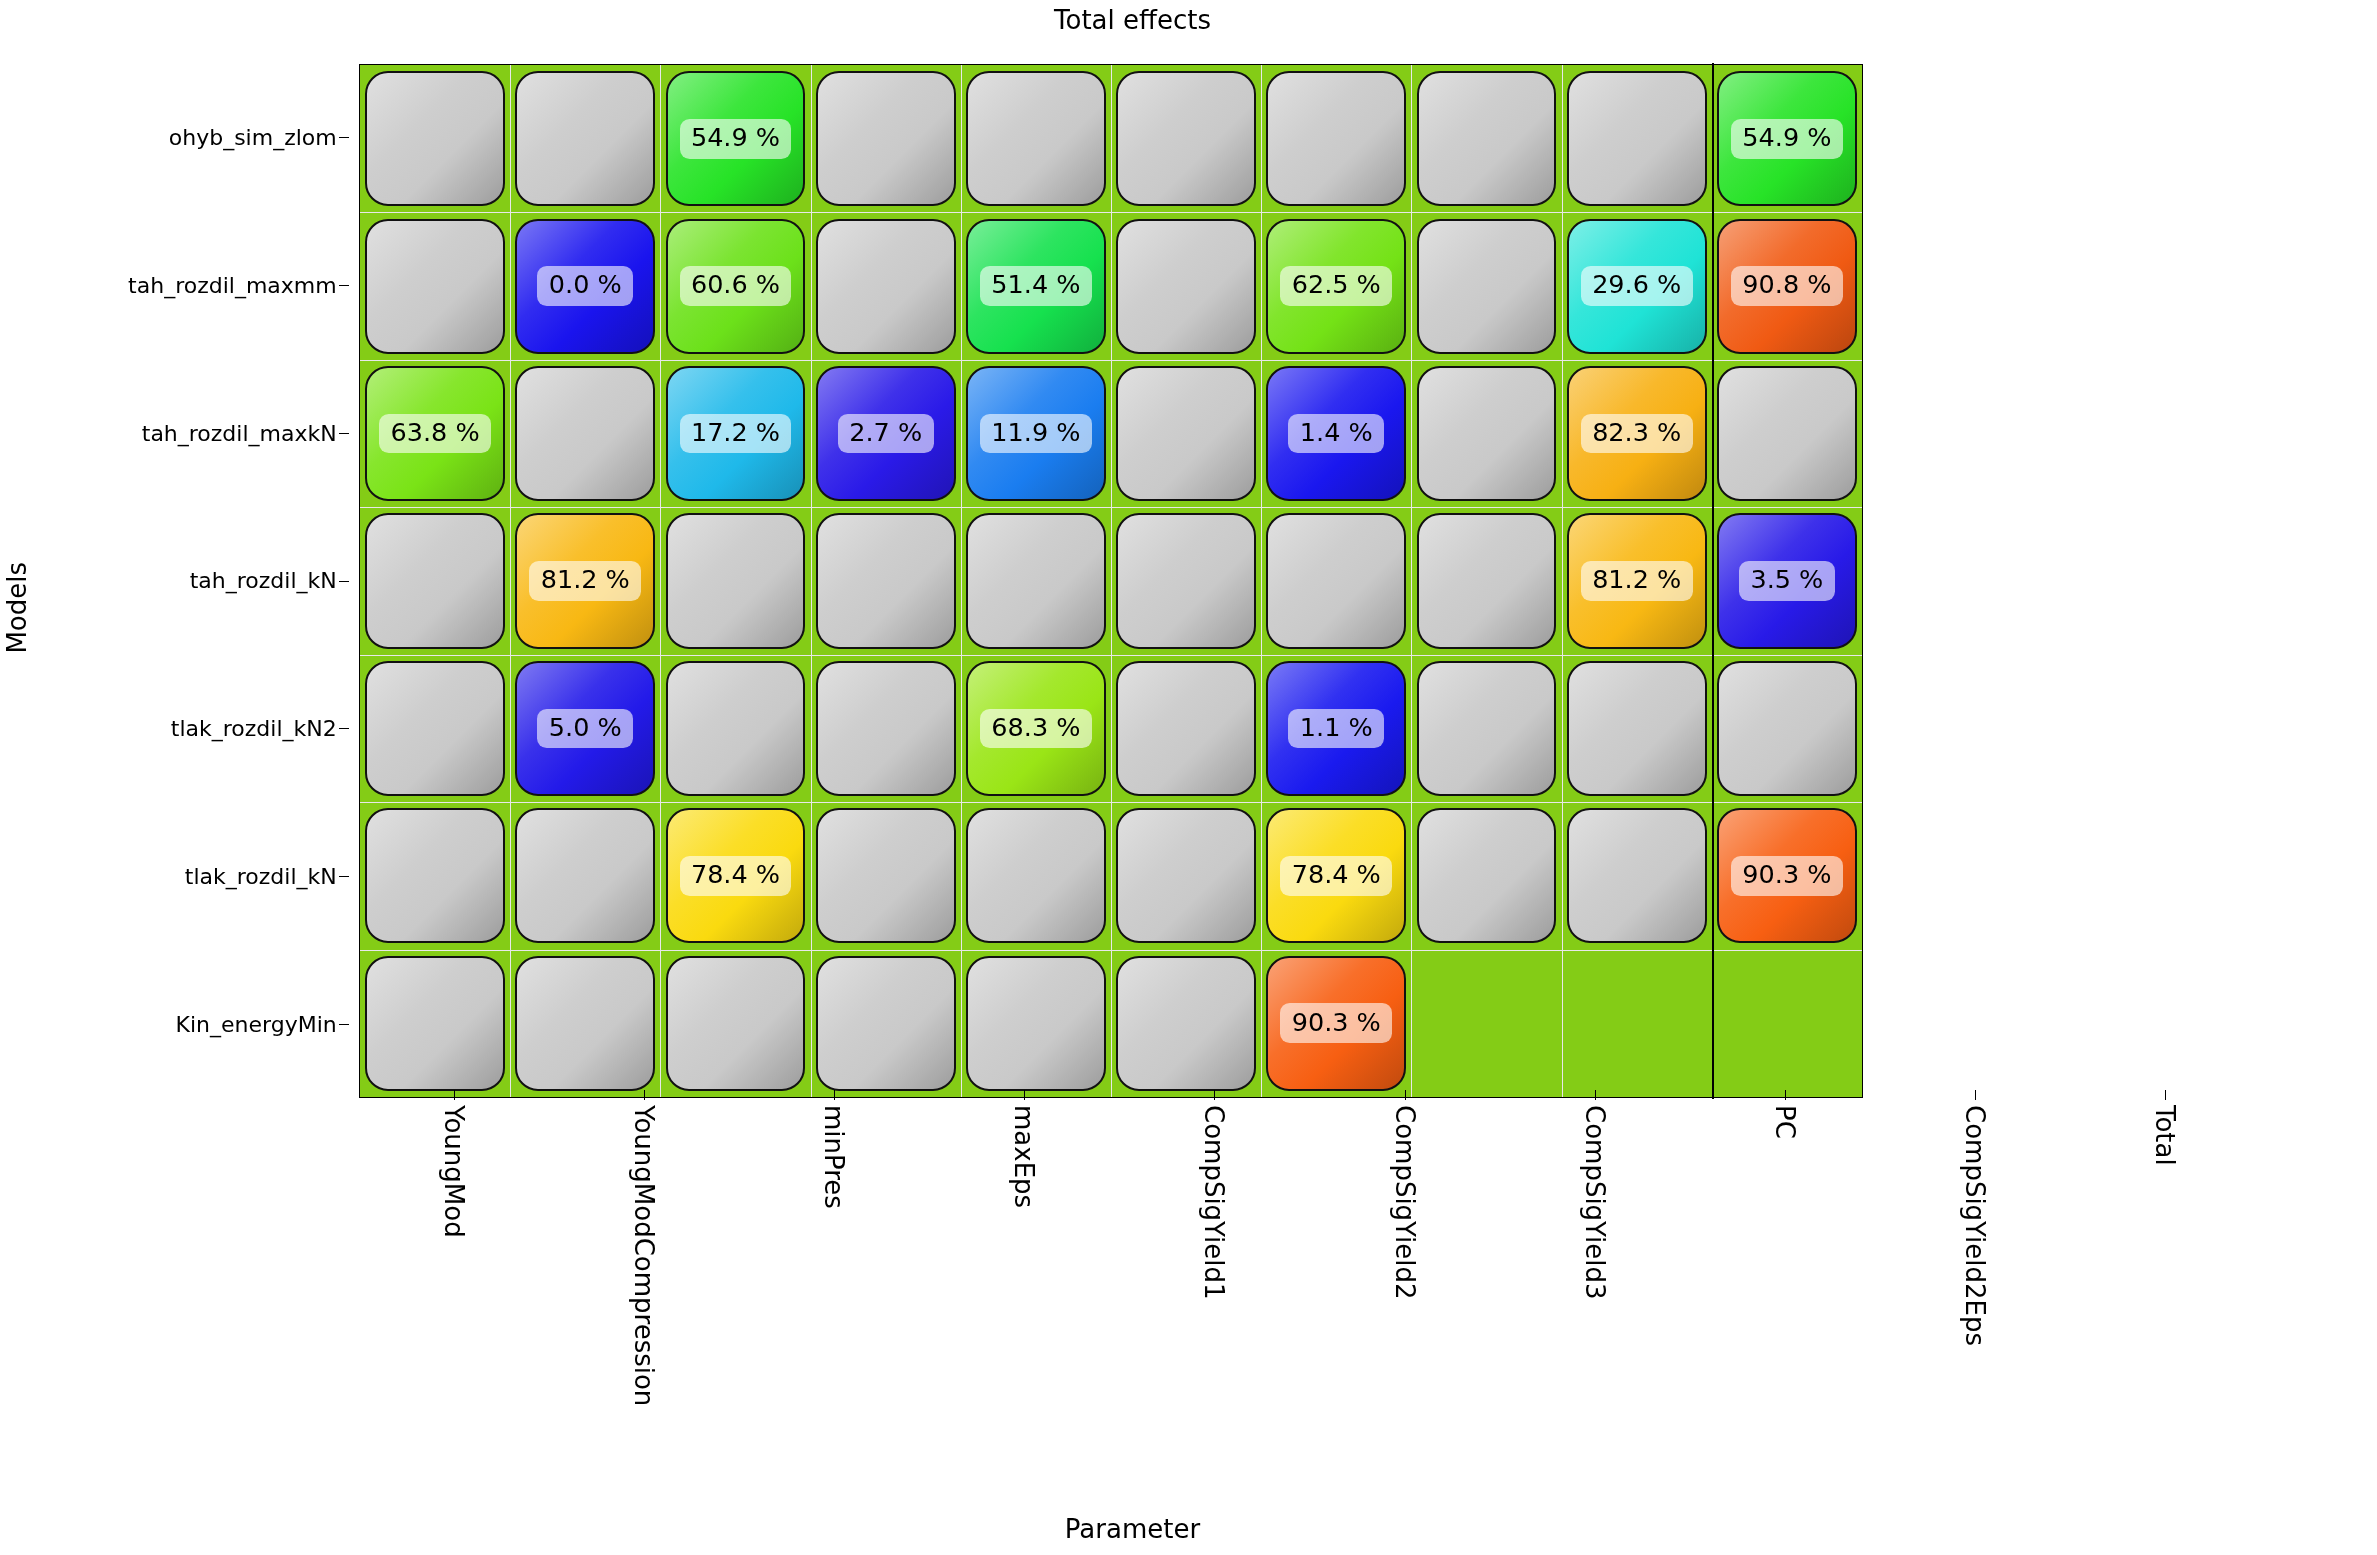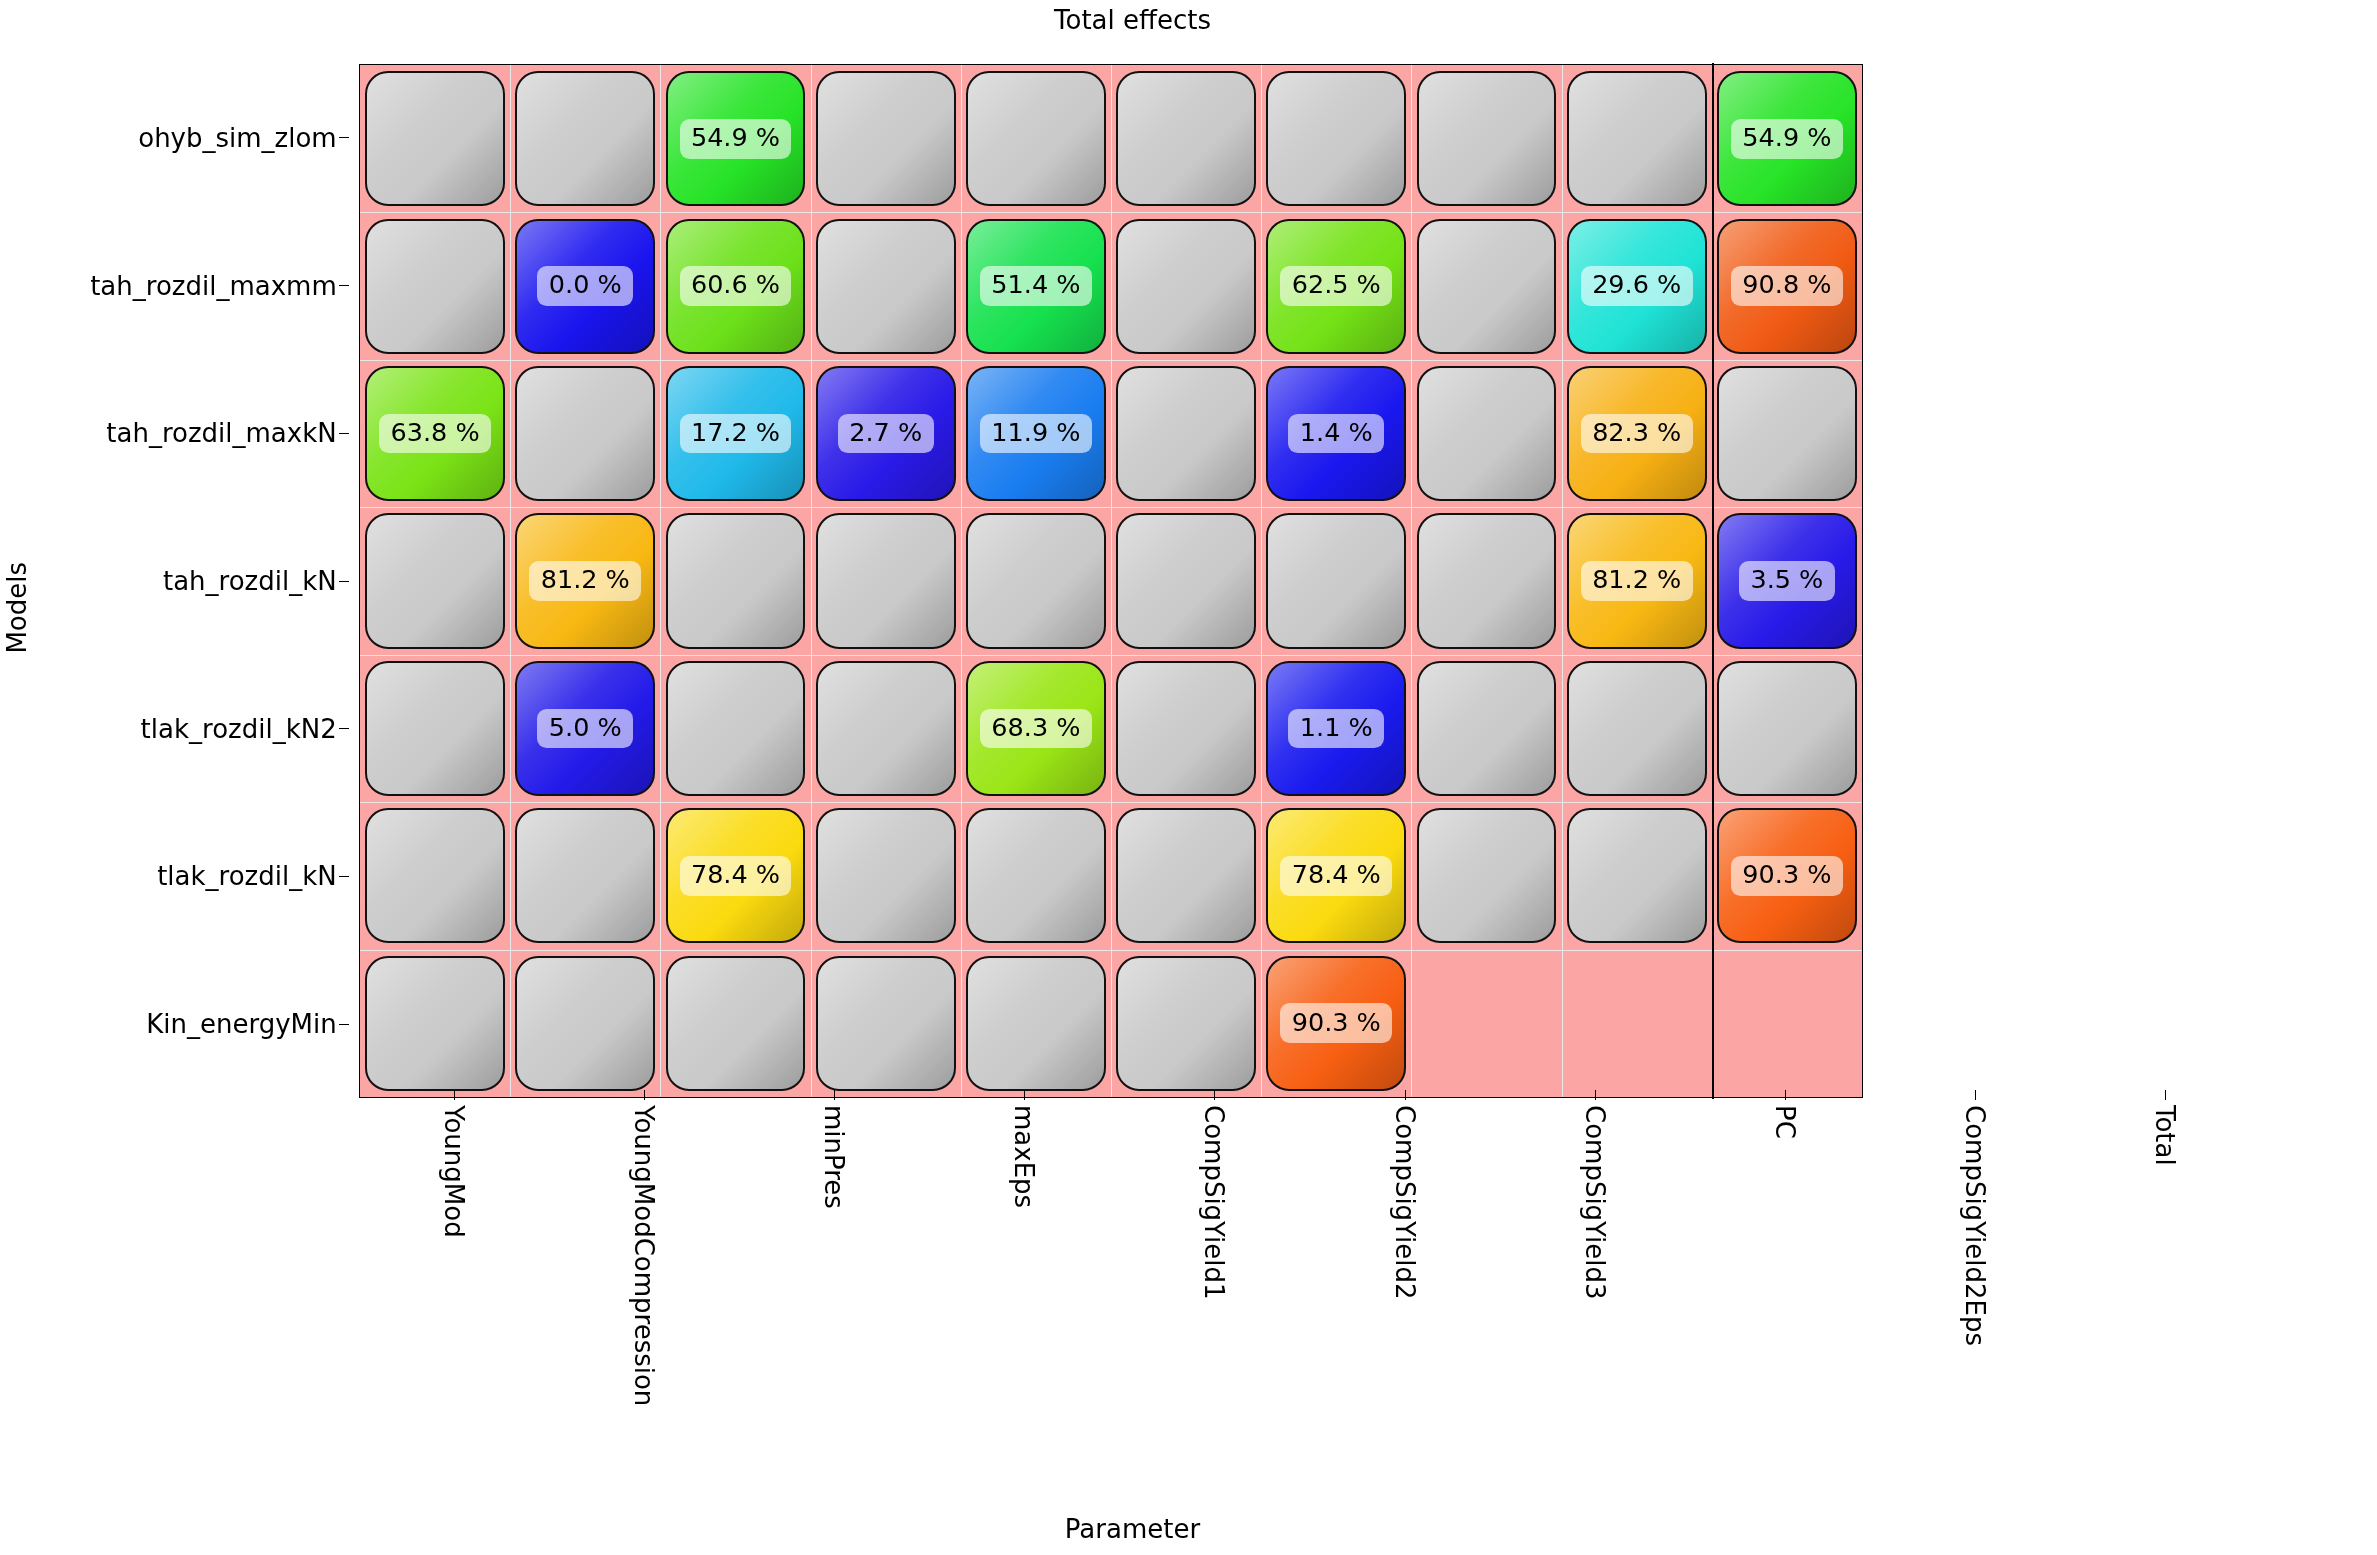--- a/index.html
+++ b/index.html
@@ -58,21 +58,21 @@
 
   
   #plot-frame {
     position: absolute;
     left: 359px;
     top: 64px;
     width: 1504px;
     height: 1034px;
     border: 1.8px solid #000;
     box-sizing: border-box;
-    background: #fca5a5;
+    background: #84cc16;
   }
   #grid-lines {
     position: absolute;
     inset: 0;
     pointer-events: none;
   }
   .gridline-v {
     position: absolute;
     top: 0; bottom: 0;
     width: 0.9px;
@@ -137,21 +137,21 @@
     width: 349px;
     height: 1034px;
     display: grid;
     grid-template-rows: repeat(7, 1fr);
   }
   .row-label {
     display: flex;
     align-items: center;
     justify-content: flex-end;
     padding-right: 12.3px;
-    font-size: 26px;
+    font-size: 22px;
     color: #000;
     white-space: nowrap;
   }
   .tick-mark-y {
     position: absolute;
     right: 0;
     width: 10.5px;
     height: 0.9px;
     background: #000;
   }

